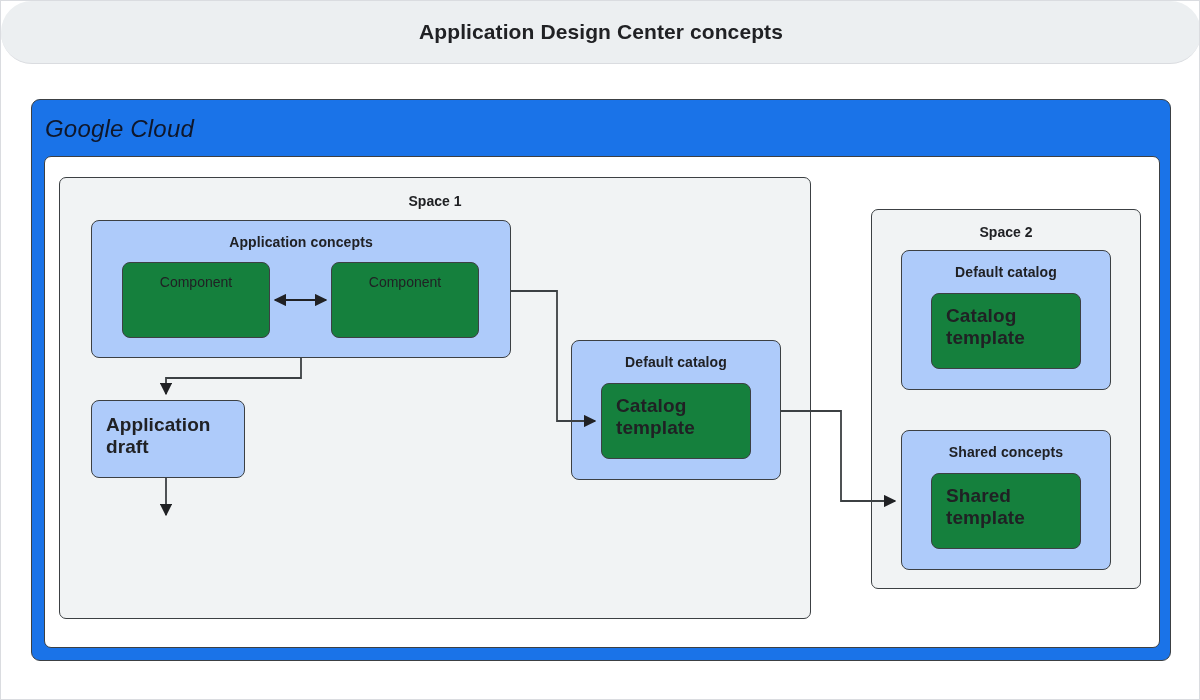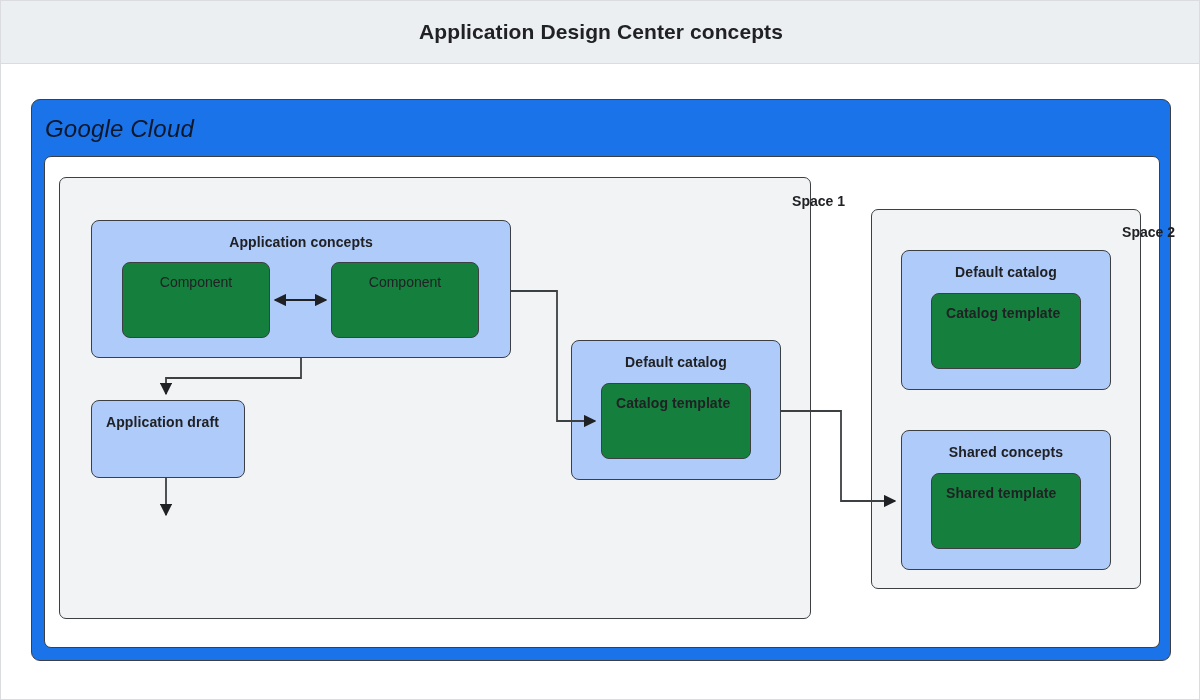--- a/index.html
+++ b/index.html
@@ -28,20 +28,21 @@
     left: 0;
     top: 0;
     width: 1200px;
     height: 63px;
     background: #eceff1;
     border-bottom: 1px solid #dadce0;
     box-sizing: border-box;
     display: flex;
     align-items: center;
     justify-content: center;
+    border-radius: 31px;
   }
   .titlebar-text {
     font-size: 21px;
     font-weight: bold;
     color: #202124;
     letter-spacing: .1px;
   }
 
   
   .cloud-frame {
@@ -84,25 +85,24 @@
     position: absolute;
     background: #f1f3f4;
     border: 1px solid #3c4043;
     border-radius: 7px;
     box-sizing: border-box;
   }
   .space-label {
     position: absolute;
     left: 0;
     width: 100%;
-    text-align: right;
+    text-align: center;
     font-size: 14px;
     font-weight: bold;
     color: #202124;
-    margin-left: 35px;
   }
 
   #space1 { left: 58px; top: 176px; width: 752px; height: 442px; }
   #space1 .space-label { top: 15px; }
 
   #space2 { left: 870px; top: 208px; width: 270px; height: 380px; }
   #space2 .space-label { top: 14px; }
 
   
   .box {
@@ -120,21 +120,21 @@
     width: 100%;
     text-align: center;
     font-size: 14px;
     font-weight: bold;
     color: #202124;
     letter-spacing: .1px;
   }
   .box-title-left {
     position: absolute;
     left: 14px;
-    font-size: 14px;
+    font-size: 19px;
     font-weight: bold;
     color: #202124;
     letter-spacing: .1px;
     text-align: left;
   }
   .box-label-plain {
     position: absolute;
     left: 0;
     width: 100%;
     text-align: center;

